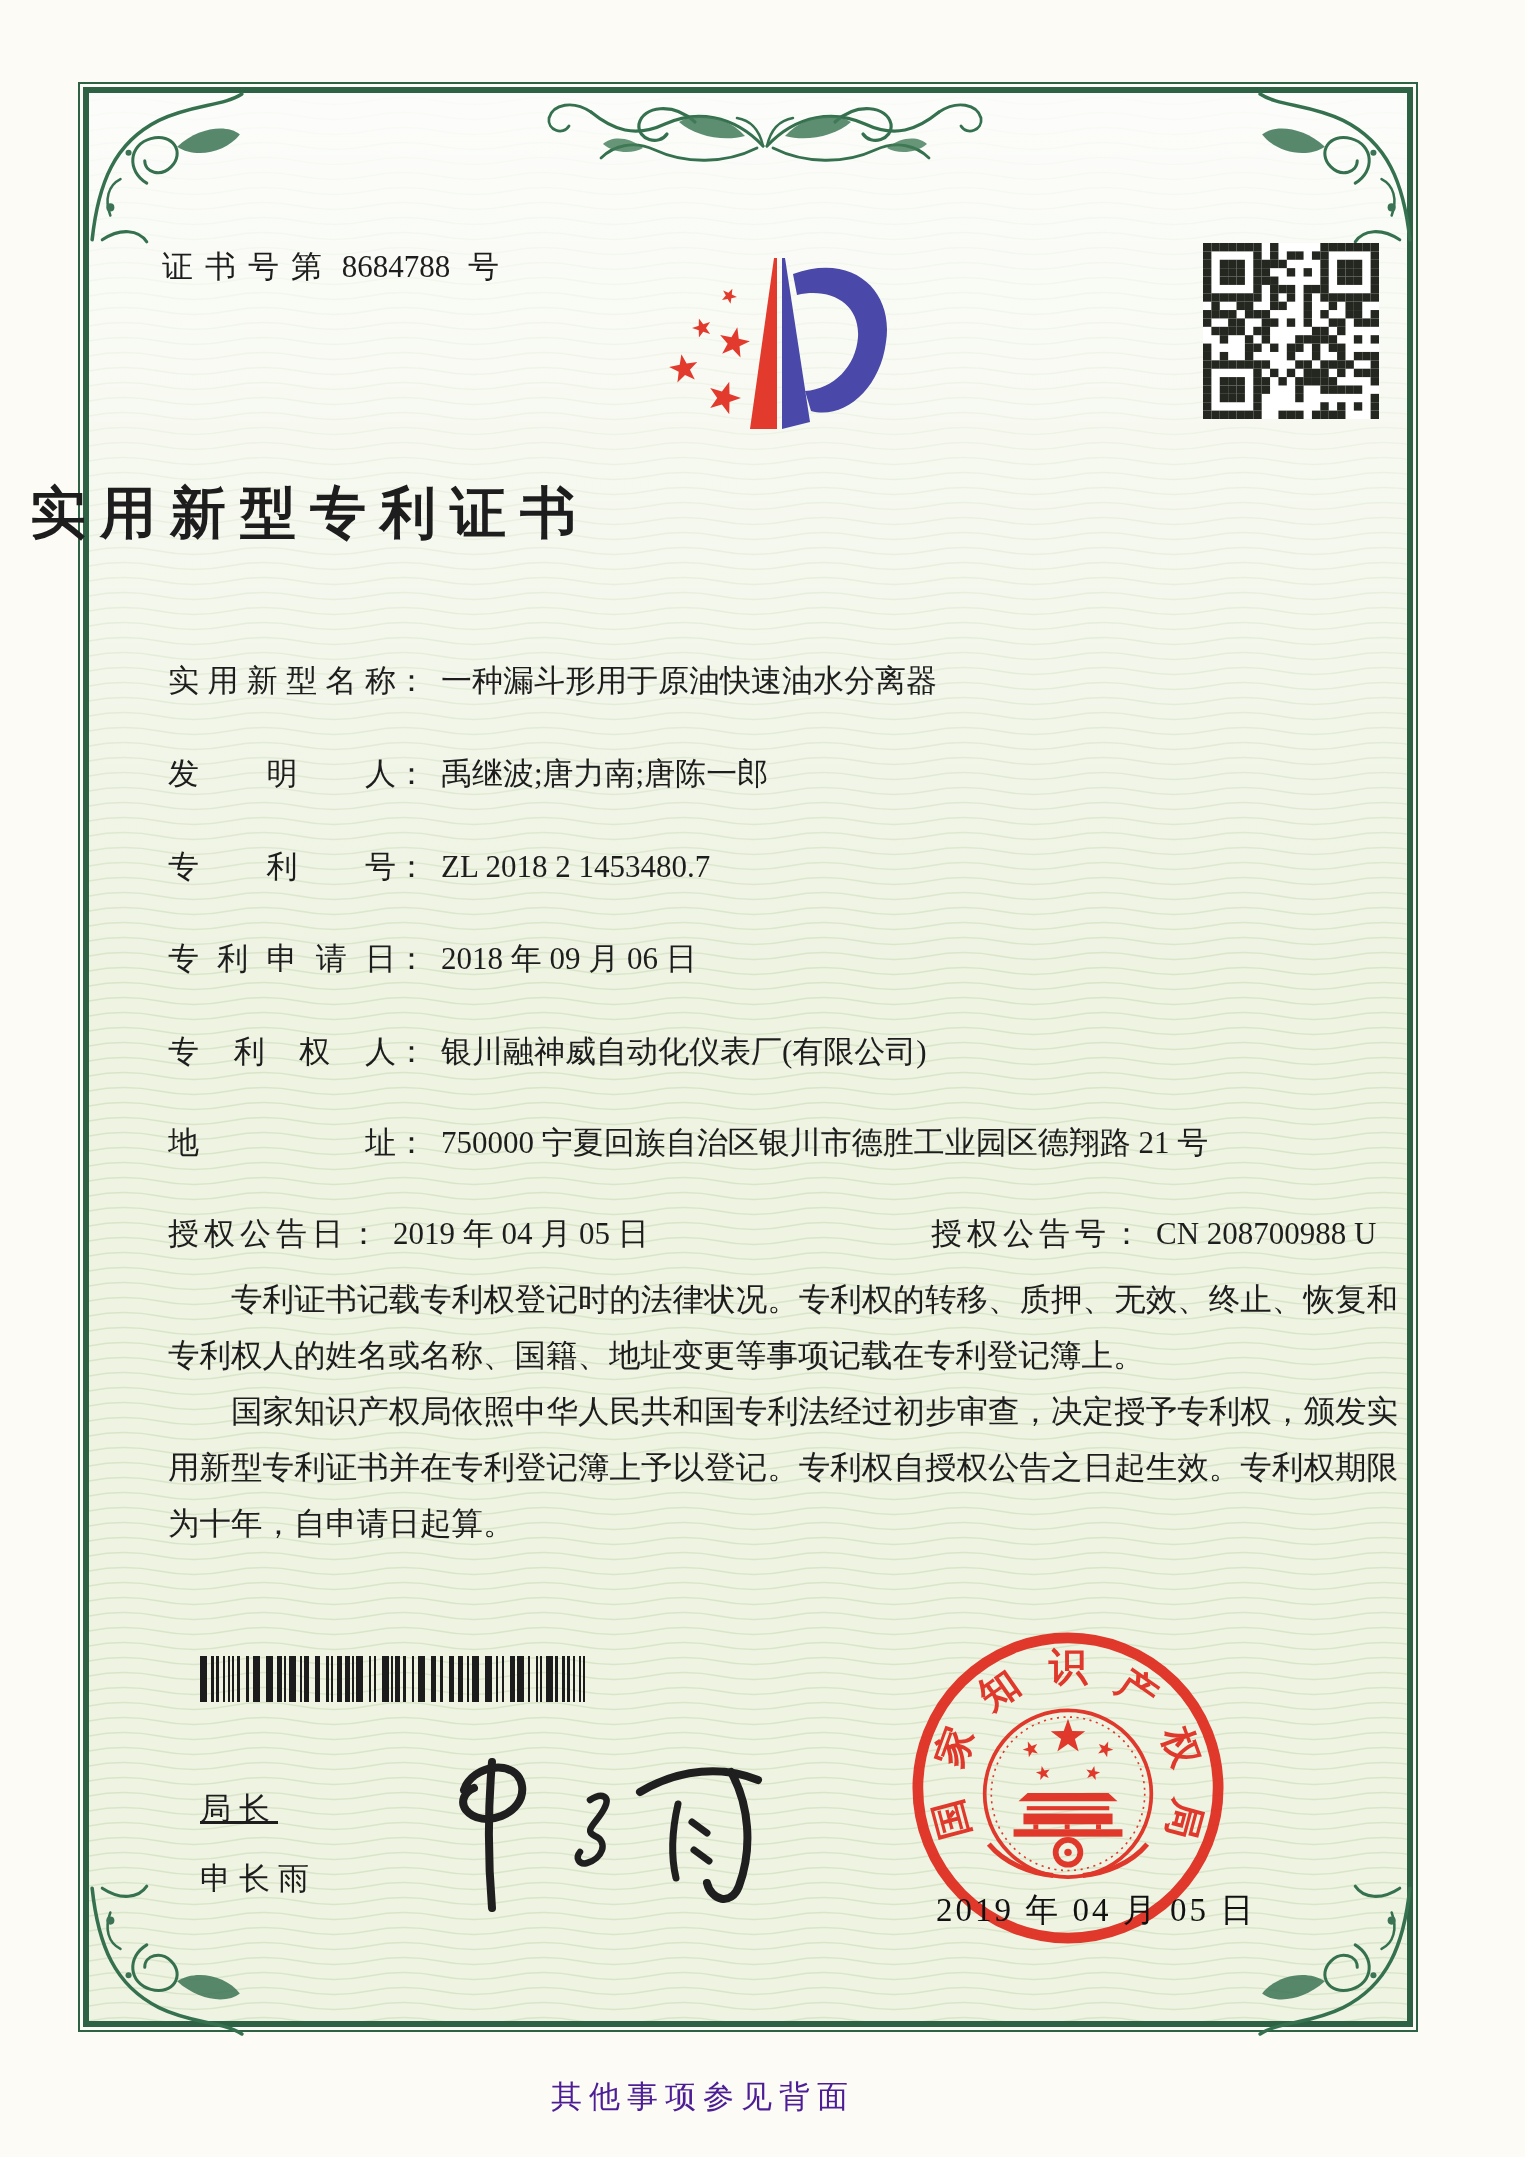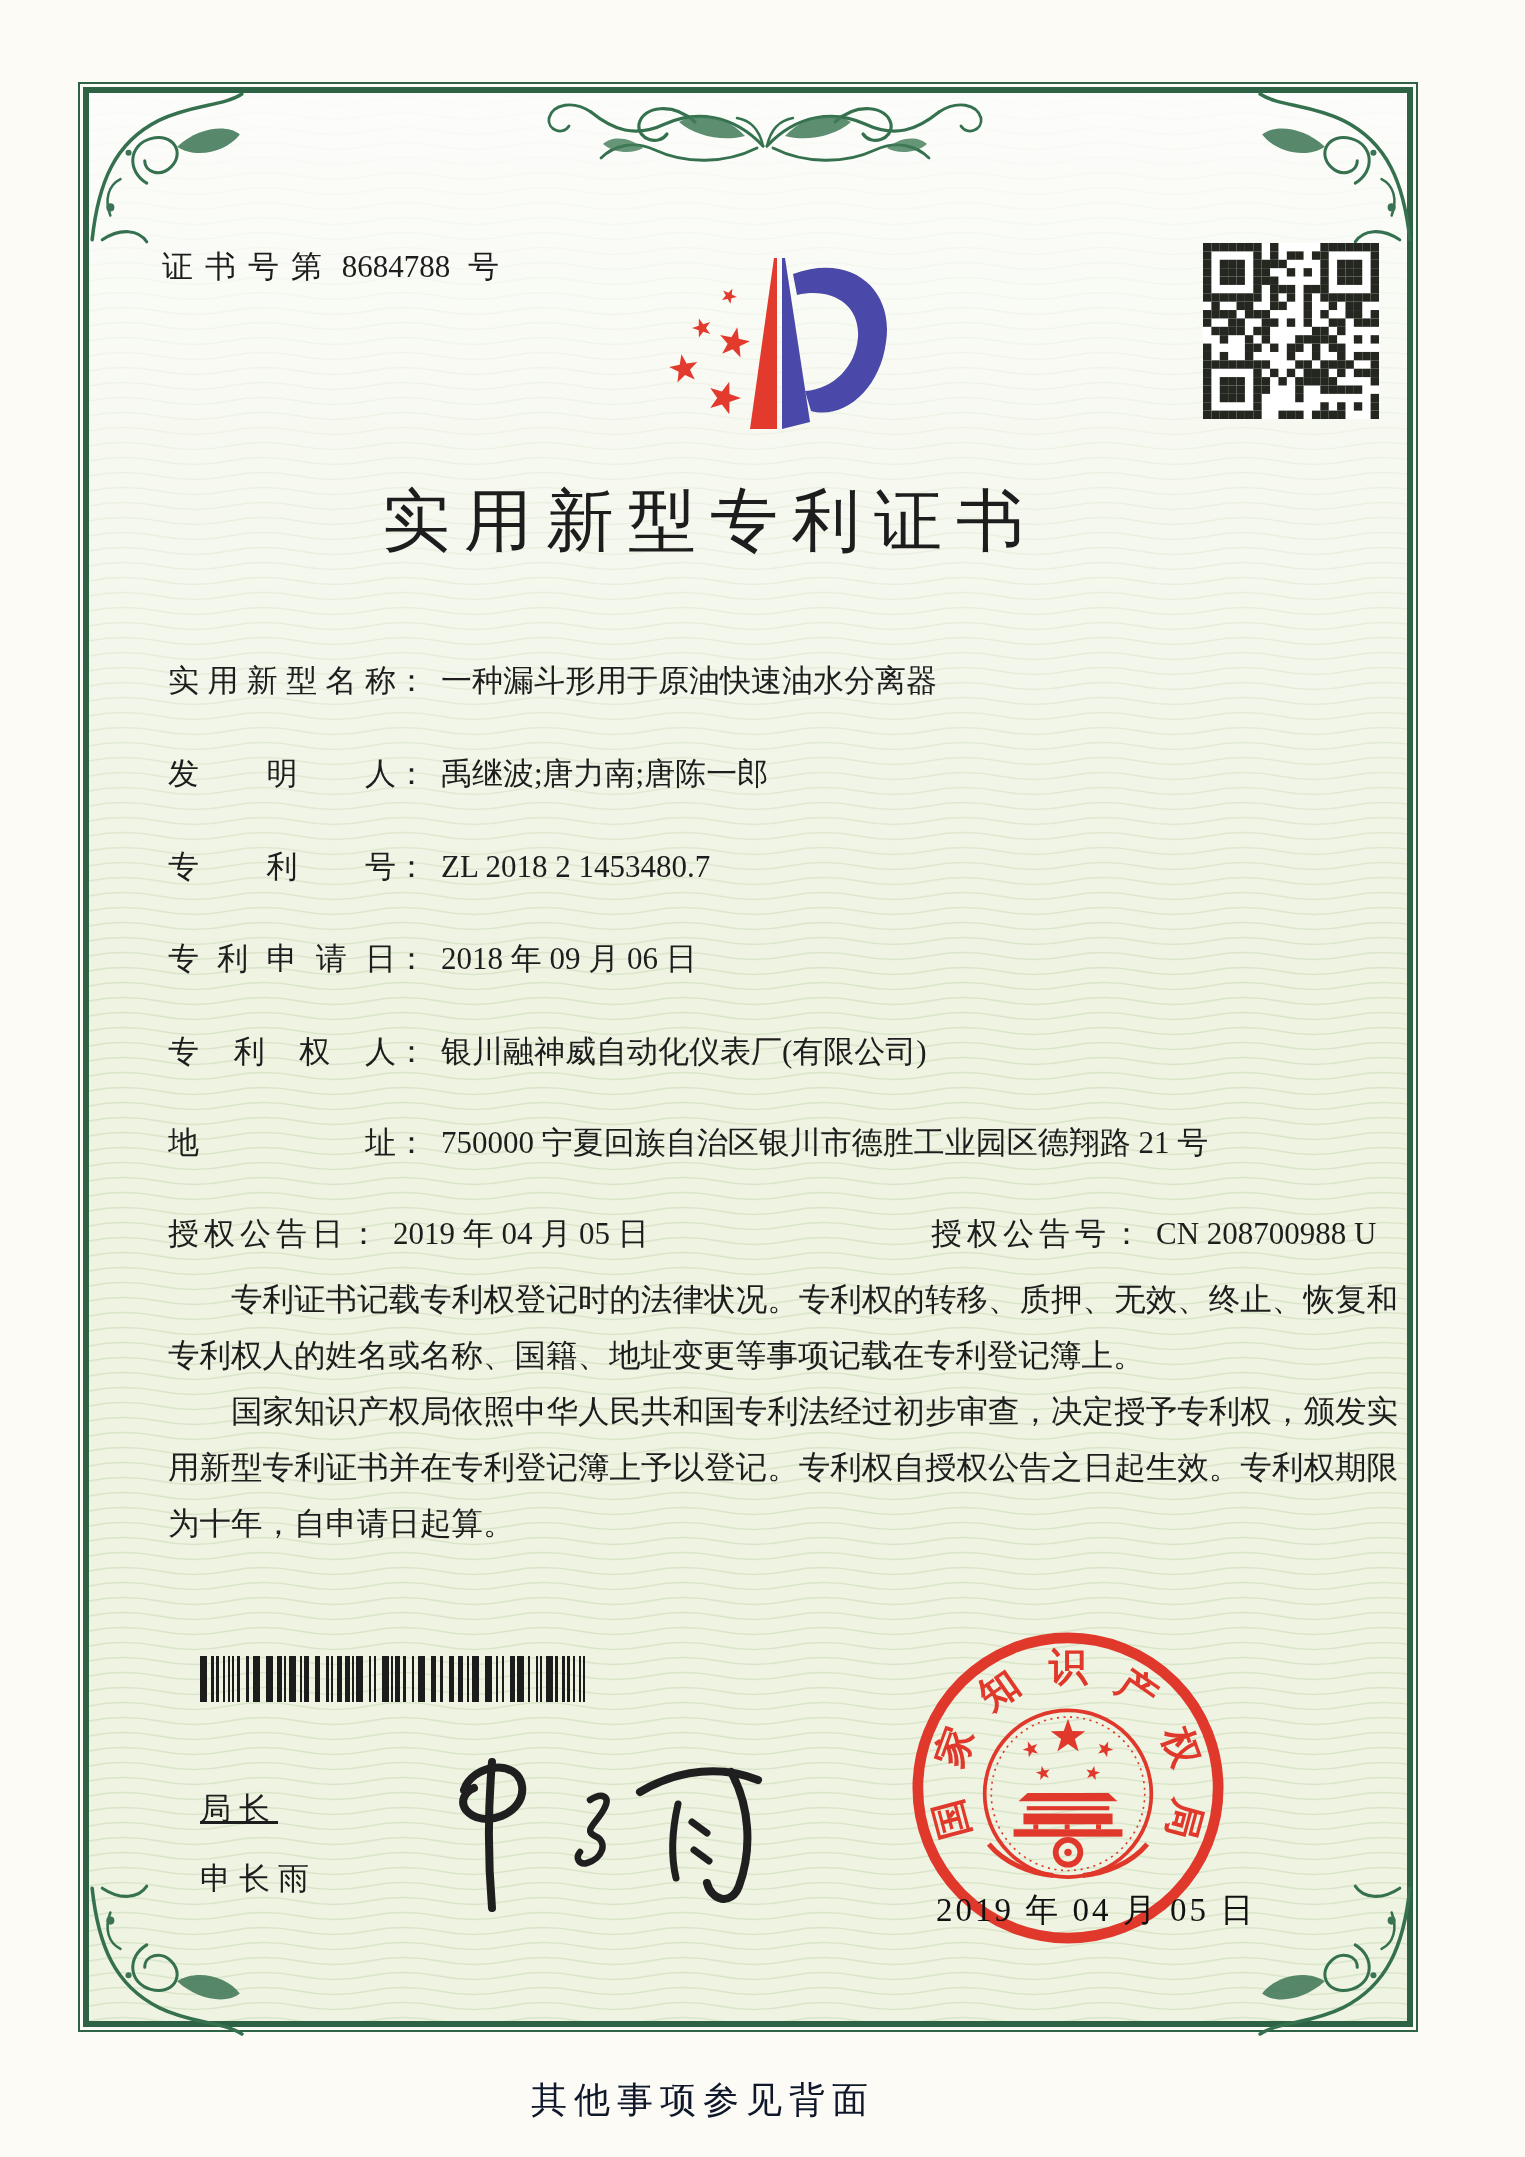--- a/index.html
+++ b/index.html
@@ -15,43 +15,43 @@
   .corner{position:absolute;width:172px;height:172px;z-index:5;}
   .corner.tr{transform:scaleX(-1);}
   .corner.bl{transform:scaleY(-1);}
   .corner.br{transform:scale(-1,-1);}
   .top-orn{position:absolute;left:535px;top:84px;width:460px;height:100px;z-index:5;}
   
   .cert-no{position:absolute;left:162px;top:246px;font-size:31px;z-index:6;}
   .cert-no .sp{letter-spacing:12px;}
   .logo{position:absolute;left:630px;top:238px;width:260px;height:207px;z-index:6;}
   .qr{position:absolute;left:1203px;top:243px;width:176px;height:176px;background:#fff;z-index:6;}
-  .title{position:absolute;left:30px;top:476px;width:1360px;text-align:center;
-         font-size:68px;font-weight:normal;letter-spacing:14px;z-index:6;}
+  .title{position:absolute;left:30px;top:476px;width:1360px;text-align:left;
+         font-size:56px;font-weight:bold;letter-spacing:14px;z-index:6;}
   
   .row{position:absolute;left:168px;font-size:31px;white-space:nowrap;z-index:6;}
   .flabel{display:inline-block;width:228px;text-align:justify;text-align-last:justify;}
   .fvalue{margin-left:14px;}
   .grant-right{position:absolute;left:763px;top:0;}
   .glabel{letter-spacing:5px;}
   
   .paras{position:absolute;left:168px;top:1272px;width:1230px;font-size:31.5px;line-height:56px;
          text-align:justify;z-index:6;}
   .paras p{margin:0;text-indent:2em;}
   
   .barcode{position:absolute;left:200px;top:1656px;width:392px;height:46px;z-index:6;}
   .director-label{position:absolute;left:200px;top:1788px;font-size:31px;letter-spacing:8px;z-index:6;text-decoration:underline;}
   .director-name{position:absolute;left:200px;top:1858px;font-size:31px;letter-spacing:8px;z-index:6;}
   .signature{position:absolute;left:430px;top:1738px;width:345px;height:198px;z-index:6;}
   .seal{position:absolute;left:903px;top:1623px;width:330px;height:330px;z-index:6;opacity:.93;}
   .seal-date{position:absolute;left:936px;top:1888px;font-size:33px;letter-spacing:3px;color:#111;z-index:7;}
   .page-info{position:absolute;left:20px;top:1986px;width:1366px;text-align:center;font-size:28px;
              letter-spacing:4px;z-index:6;}
-  .back-note{position:absolute;left:20px;top:2076px;width:1366px;text-align:center;font-size:36px;
-             letter-spacing:7px;color:#0f172a;z-index:6;}
+  .back-note{position:absolute;left:20px;top:2076px;width:1366px;text-align:center;font-size:31px;
+             letter-spacing:7px;color:#4c1d95;z-index:6;}
 </style>
 </head>
 <body>
 
 <div class="page">
 
   <svg width="0" height="0" style="position:absolute" aria-hidden="true">
     <defs>
       <path id="star1" d="M0,-1 L-0.235,-0.324 L-0.951,-0.309 L-0.38,0.124 L-0.588,0.809 L0,0.4 L0.588,0.809 L0.38,0.124 L0.951,-0.309 L0.235,-0.324 Z"></path>
       <g id="cornerOrn" fill="none" stroke="#35714e" stroke-width="3.5" stroke-linecap="round">

